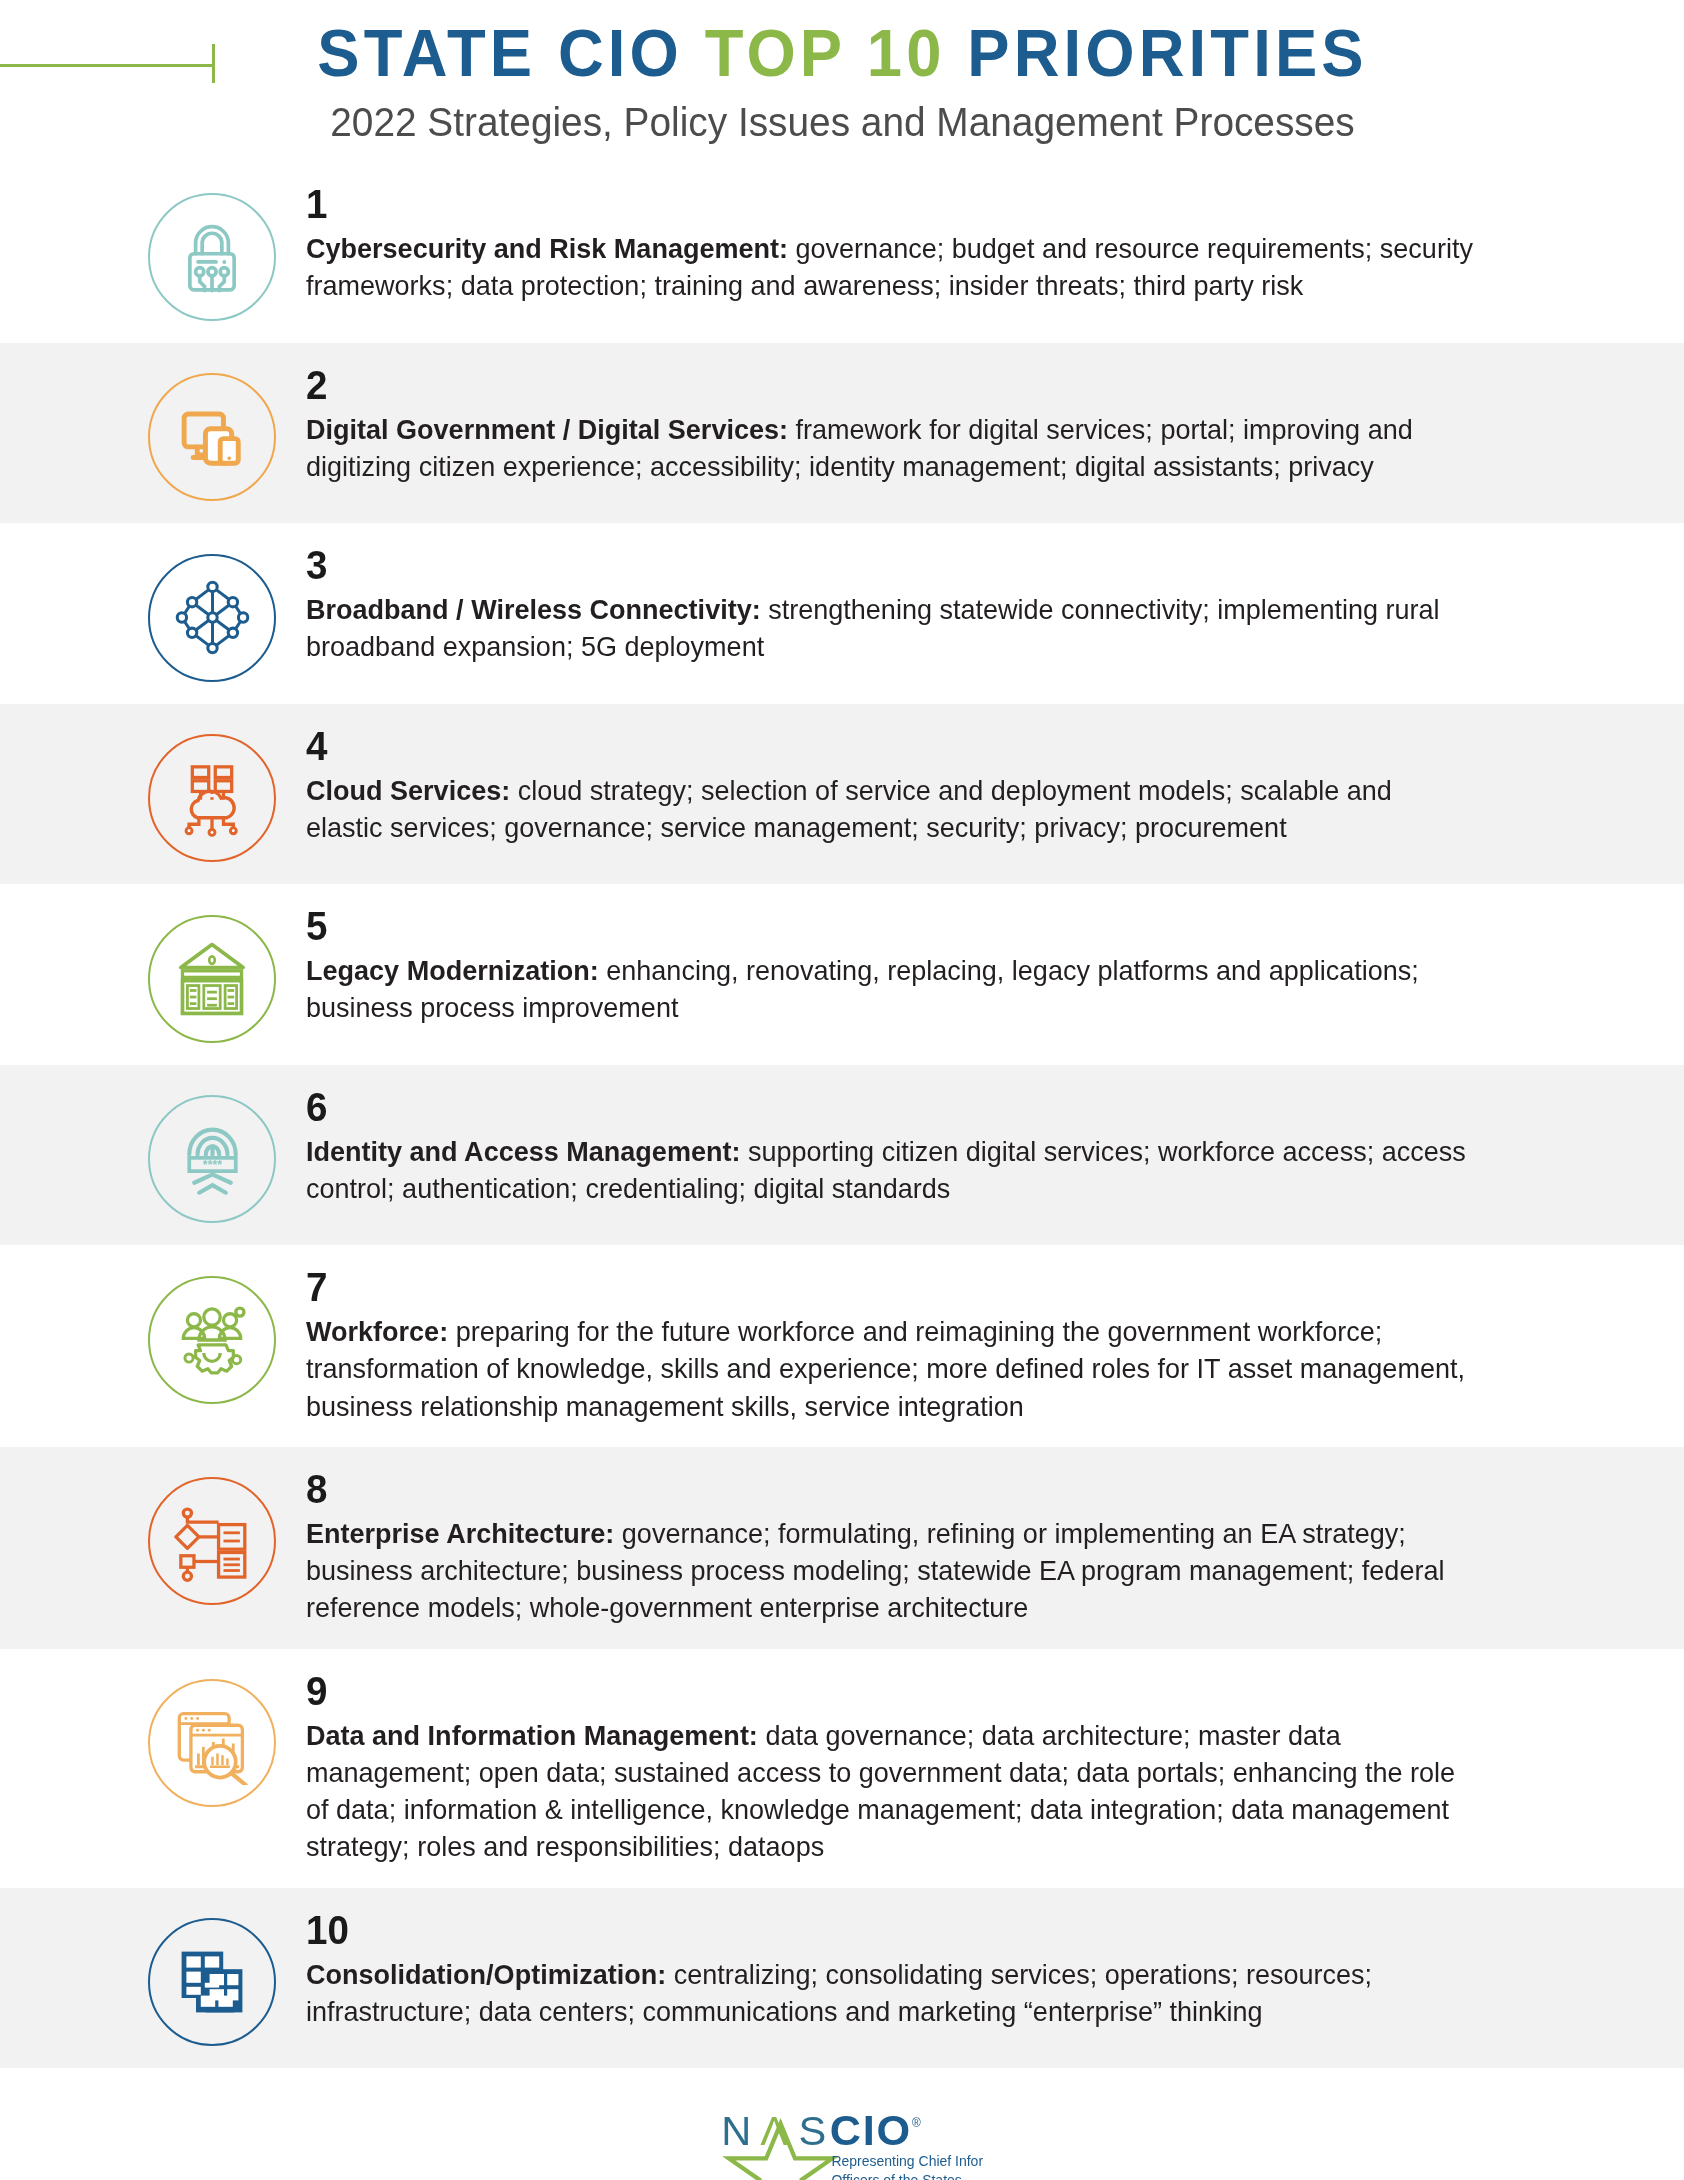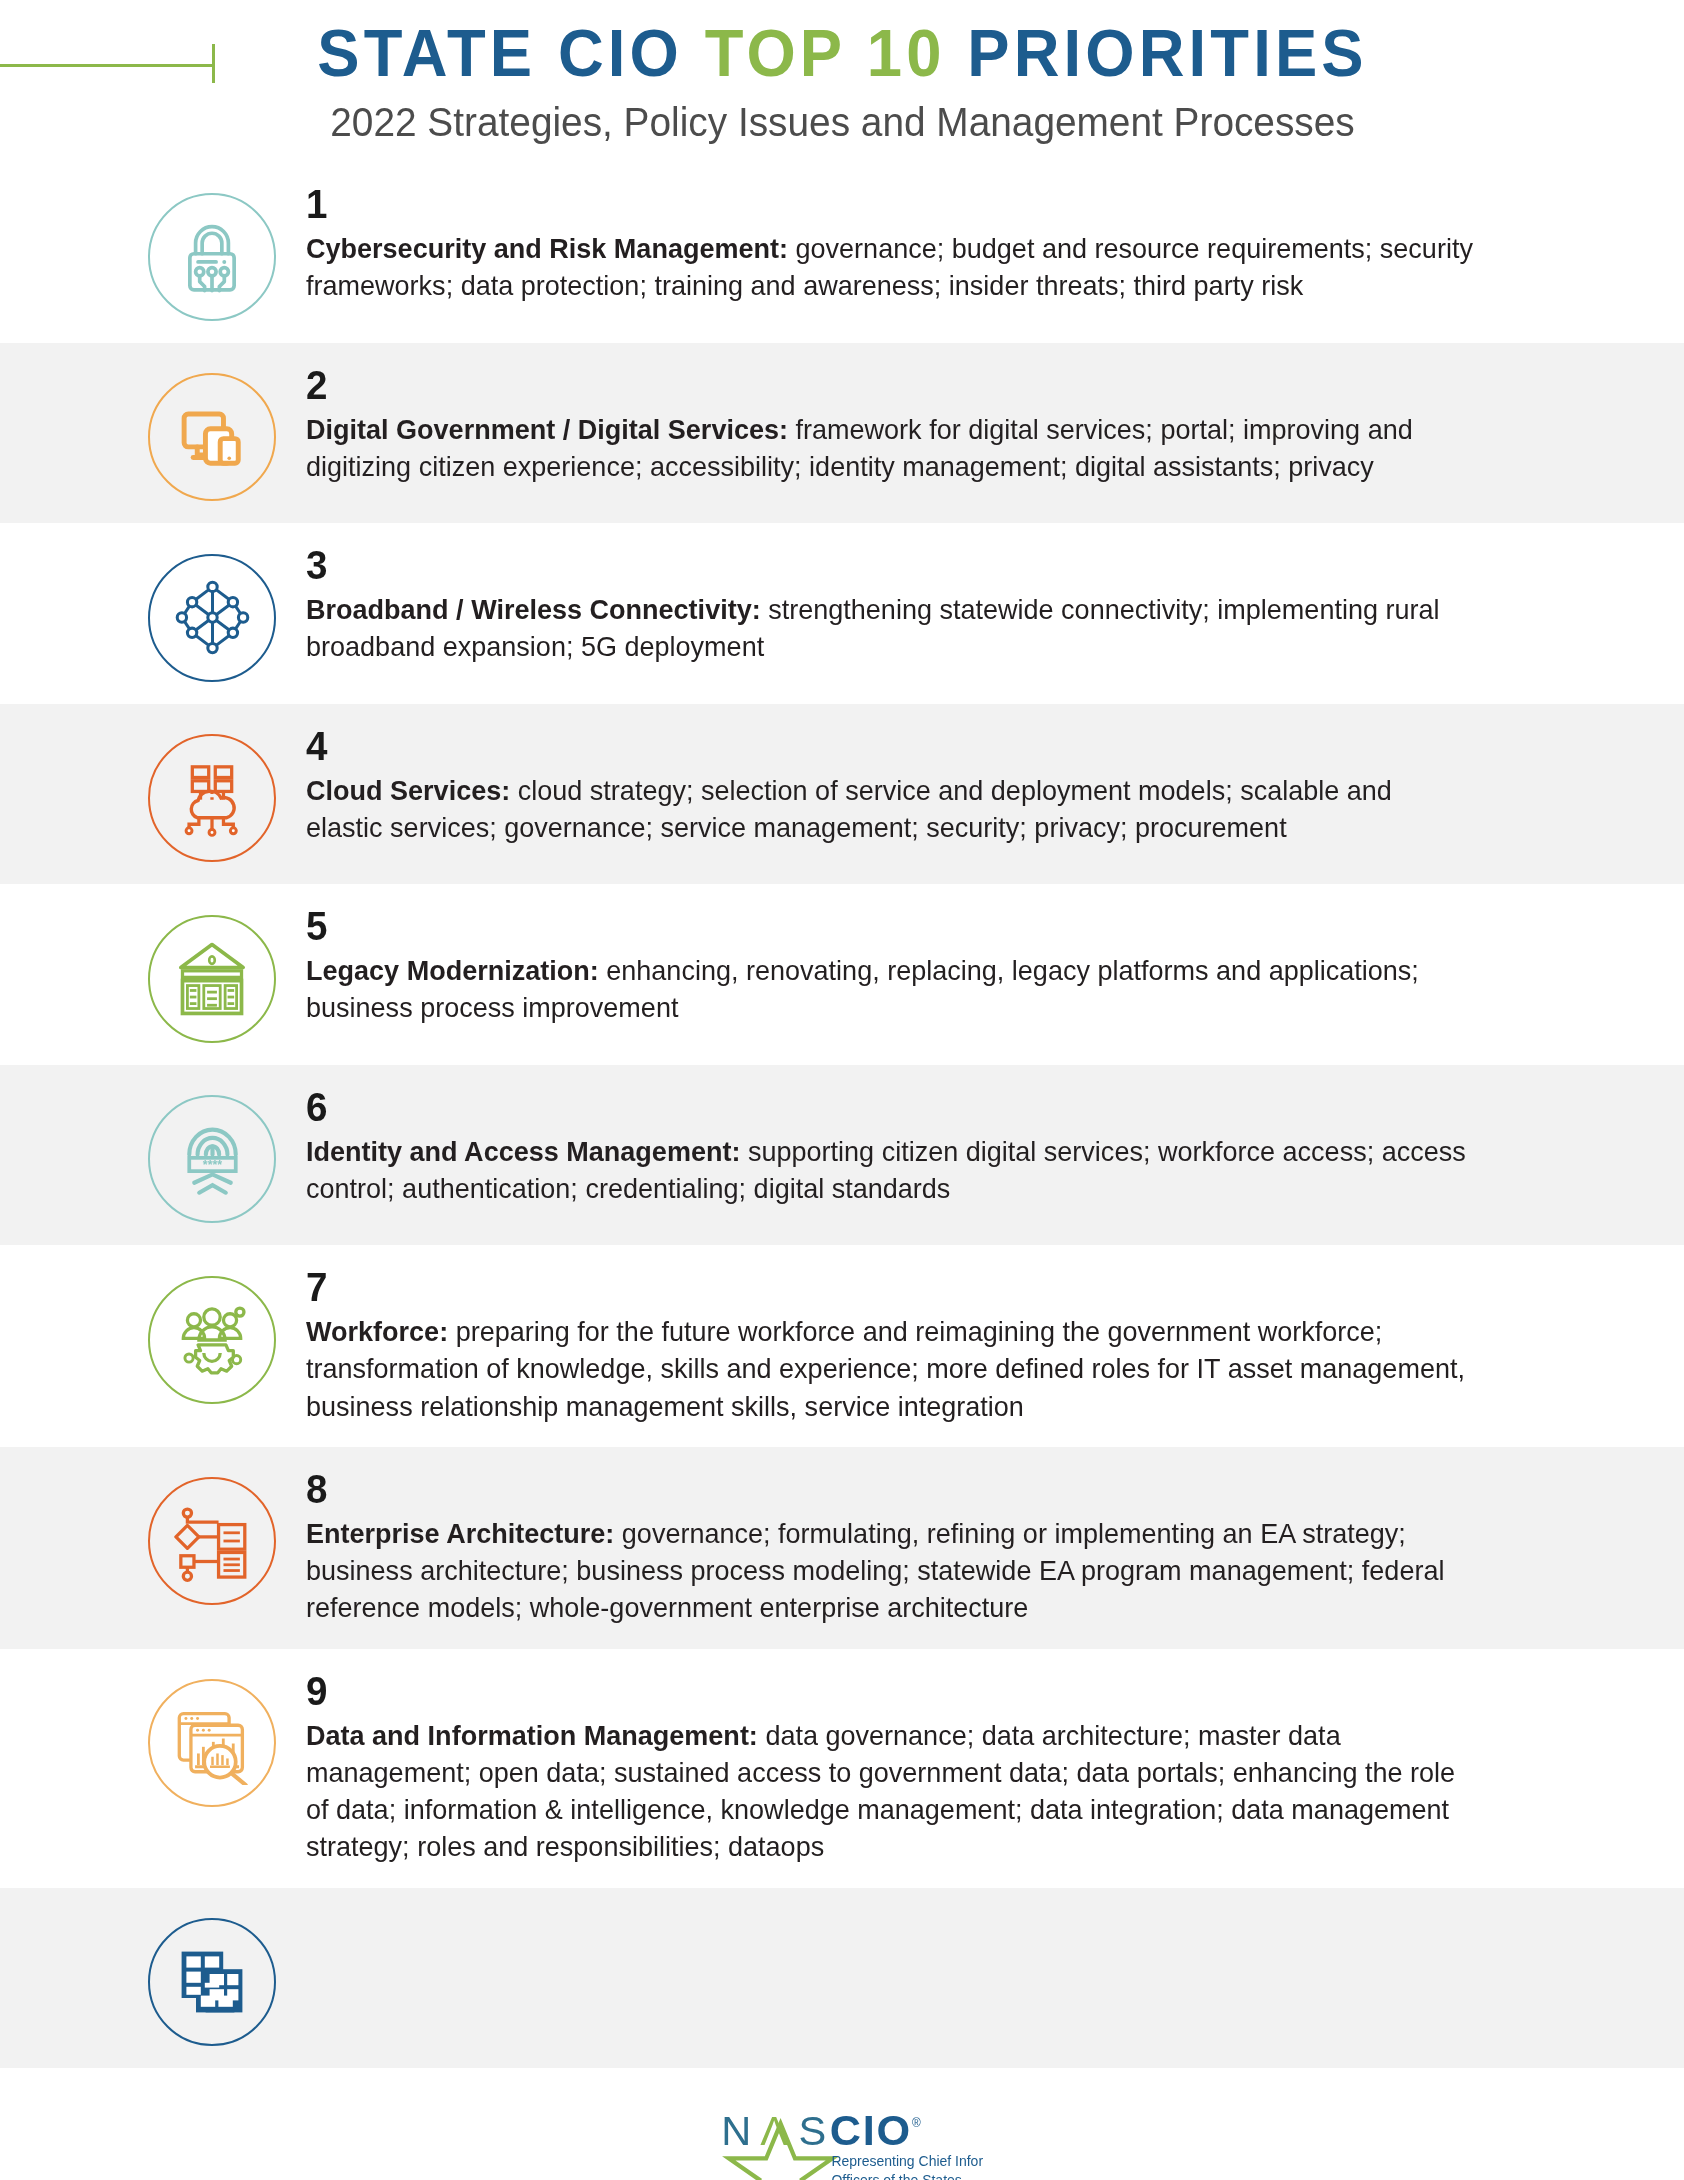--- a/index.html
+++ b/index.html
@@ -399,20 +399,24 @@
               <rect x="69" y="40" width="14" height="14"></rect>
           <rect x="47" y="59" width="18" height="14"></rect>
               <rect x="69" y="59" width="14" height="14"></rect>
           <rect x="36" y="67" width="18" height="14"></rect>
               <rect x="58" y="67" width="18" height="14"></rect>
           <rect x="41" y="51" width="18" height="6"></rect>
         </g>
       </svg>
         </div>
       </div>
+      <div class="text-col">
+        <div class="rank">10</div>
+        <div class="body-text"><span class="lead">Consolidation/Optimization:</span><span class="detail"> centralizing; consolidating services; operations; resources; infrastructure; data centers; communications and marketing “enter­prise” thinking</span></div>
+      </div>
     </div>
   </div>
 
 <div class="footer">
   <div class="logo-block">
     <svg class="logo-svg" width="281" height="95" viewBox="0 0 330 112">
 
       <polygon points="92,22 109,63 153,63 117,88 131,130 92,104 53,130 67,88 31,63 75,63" fill="none" stroke="#8cb84a" stroke-width="5"></polygon>
 
       <text x="22" y="47" font-family="'Liberation Sans', sans-serif" font-size="49" font-weight="400" fill="#2e6f8e" letter-spacing="7">N</text>

